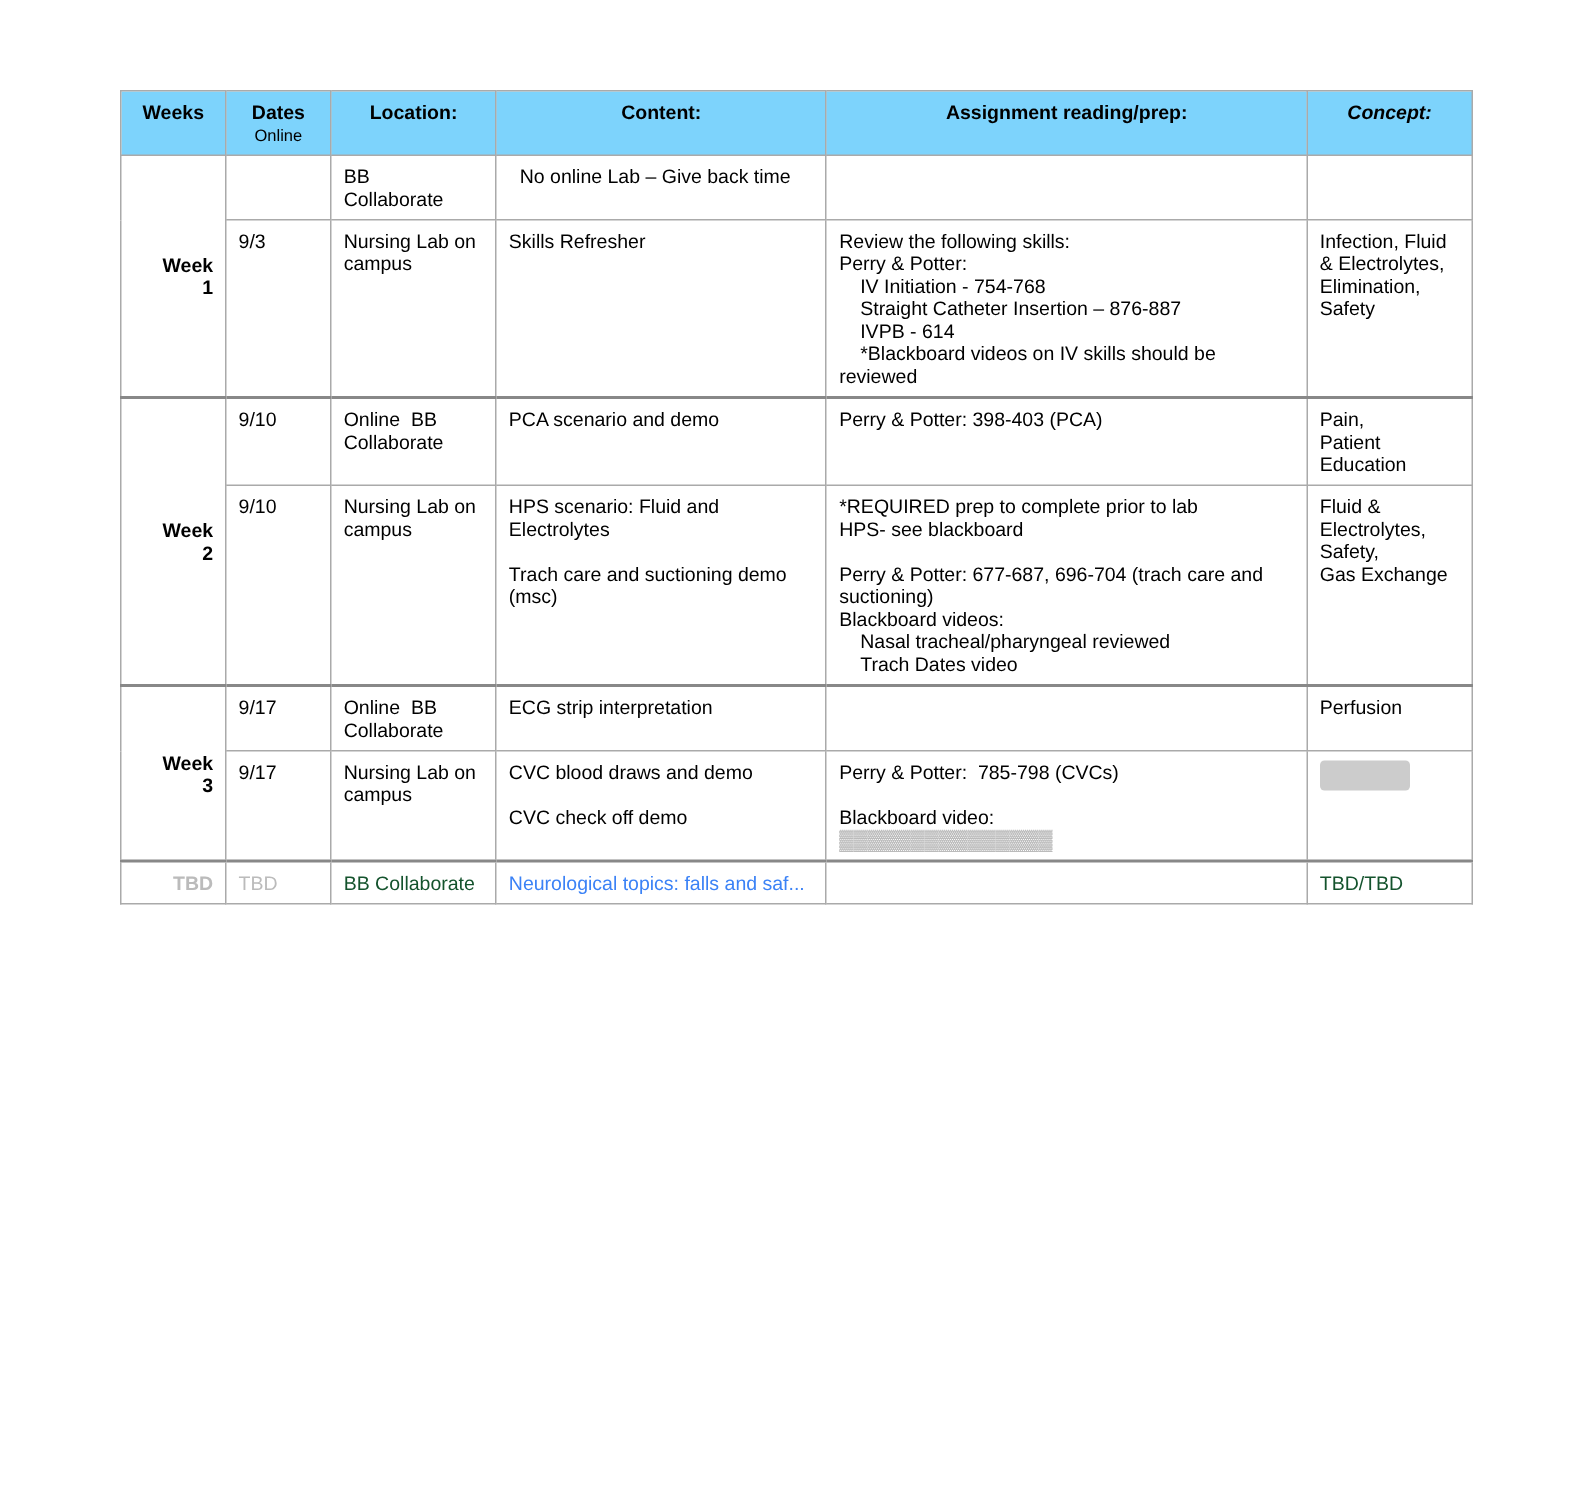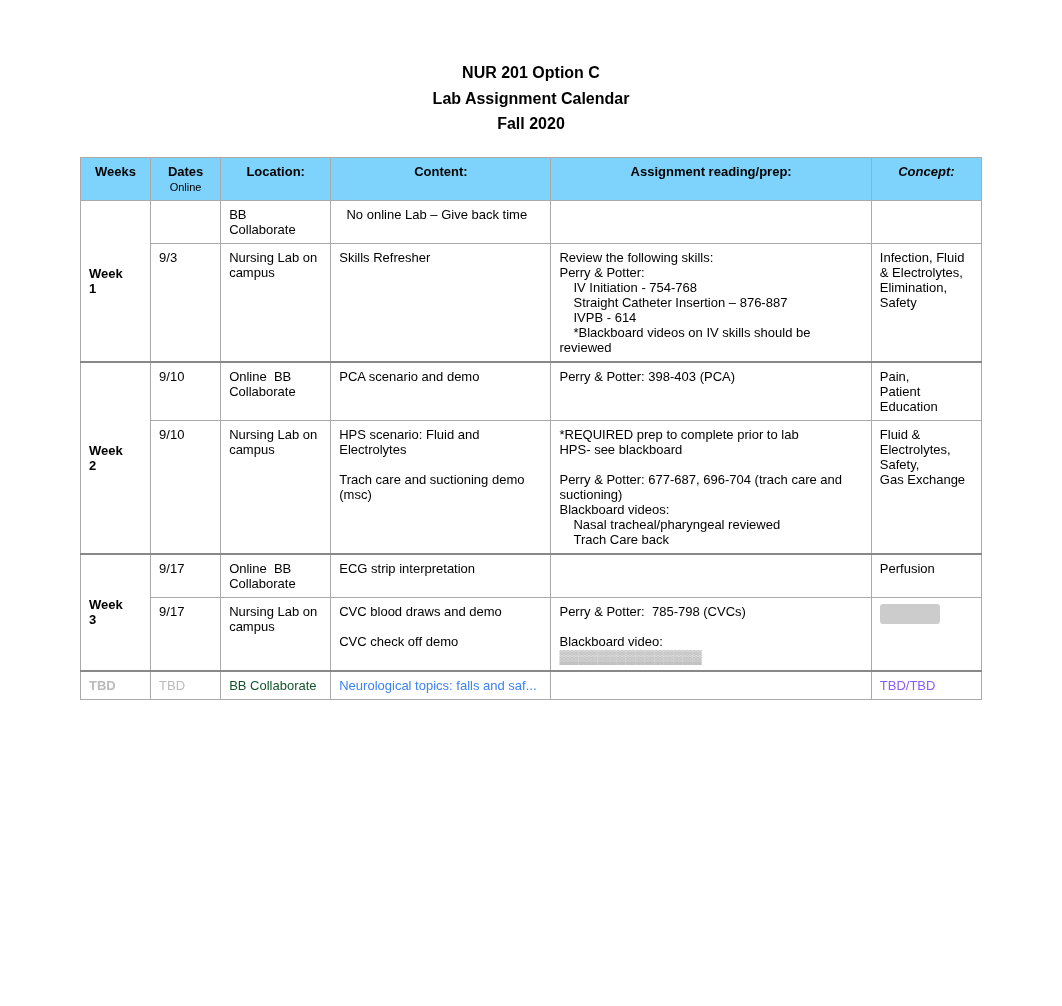--- a/index.html
+++ b/index.html
@@ -41,37 +41,30 @@
     .col-weeks { width: 7%; }
     .col-dates { width: 7%; }
     .col-location { width: 11%; }
     .col-content { width: 22%; }
     .col-assignment { width: 32%; }
     .col-concept { width: 11%; font-style: italic; }
 
     .week-cell {
       font-weight: bold;
       vertical-align: middle;
-      text-align: left;
+      text-align: right;
     }
     .row-group td {
       border-top: 2px solid #888;
     }
   </style>
 </head>
 <body>
 
 <div class="page">
-  <div class="title-block">
-    <h1>
-      <span>NUR 201 Option C</span><br>
-      <span>Lab Assignment Calendar</span><br>
-      <span>Fall 2020</span>
-    </h1>
-  </div>
 
   <table>
     <thead>
       <tr>
         <th class="col-weeks">Weeks</th>
         <th class="col-dates">
           <span>Dates</span><br>
           <span style="font-weight:normal;font-size:11px;">Online</span>
         </th>
         <th class="col-location">Location:</th>
@@ -119,21 +112,21 @@
         <td>
           HPS scenario: Fluid and Electrolytes<br><br>
           Trach care and suctioning demo (msc)
         </td>
         <td>
           *REQUIRED prep to complete prior to lab<br>
           HPS- see blackboard<br><br>
           Perry &amp; Potter: 677-687, 696-704 (trach care and suctioning)<br>
           Blackboard videos:<br>
           <span style="padding-left:14px;">Nasal tracheal/pharyngeal reviewed</span><br>
-          <span style="padding-left:14px;">Trach Care back</span>
+          <span style="padding-left:14px;">Trach Dates video</span>
         </td>
         <td>Fluid &amp; Electrolytes, Safety,<br>Gas Exchange</td>
       </tr>
 
       <tr class="row-group">
         <td class="week-cell" rowspan="2">Week<br>3</td>
         <td>9/17</td>
         <td>Online &nbsp;BB Collaborate</td>
         <td>ECG strip interpretation</td>
         <td></td>
@@ -155,17 +148,17 @@
           <span style="display:inline-block;width:60px;height:20px;background:#ccc;border-radius:3px;"></span>
         </td>
       </tr>
 
       <tr class="row-group">
         <td class="week-cell" style="color:#bbb;">TBD</td>
         <td style="color:#bbb;">TBD</td>
         <td style="color:#14532d;">BB Collaborate</td>
         <td style="color:#3b82f6;">Neurological topics: falls and saf...</td>
         <td></td>
-        <td style="color:#8b5cf6;">TBD/TBD</td>
+        <td style="color:#14532d;">TBD/TBD</td>
       </tr>
     </tbody>
   </table>
 </div>
 
 </body></html>

